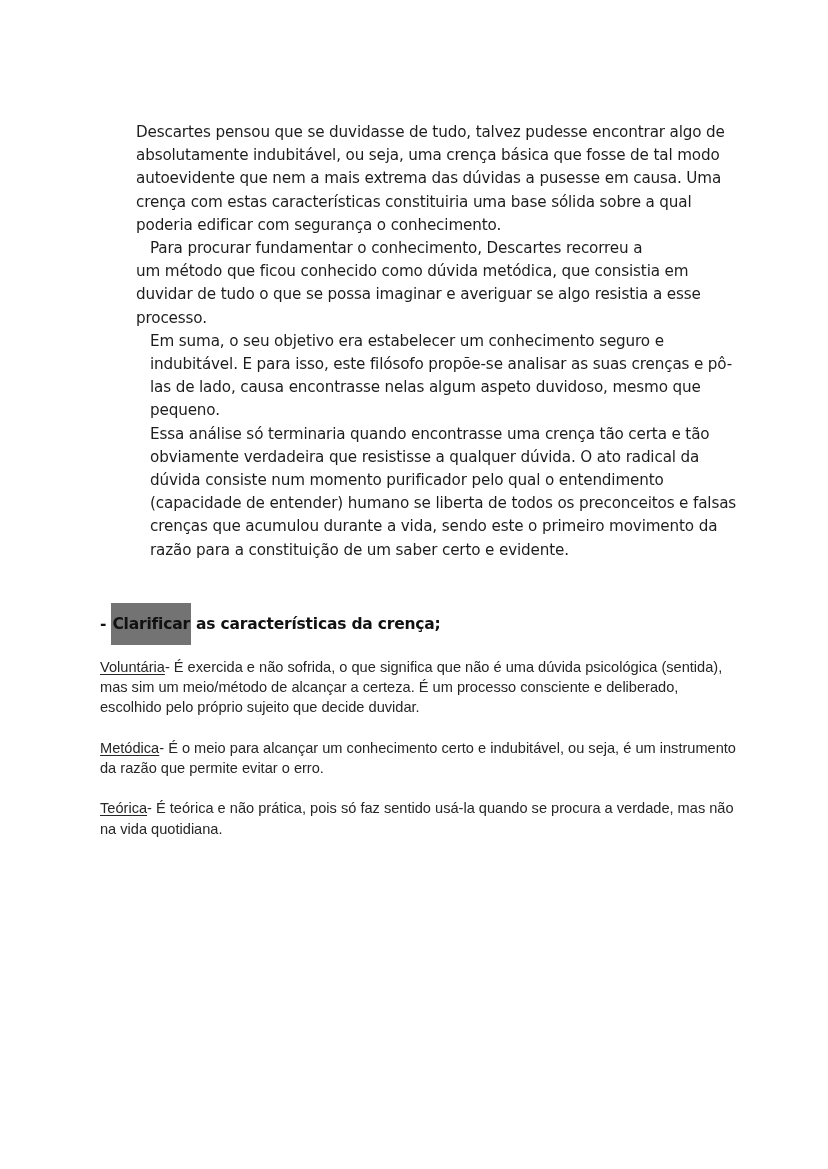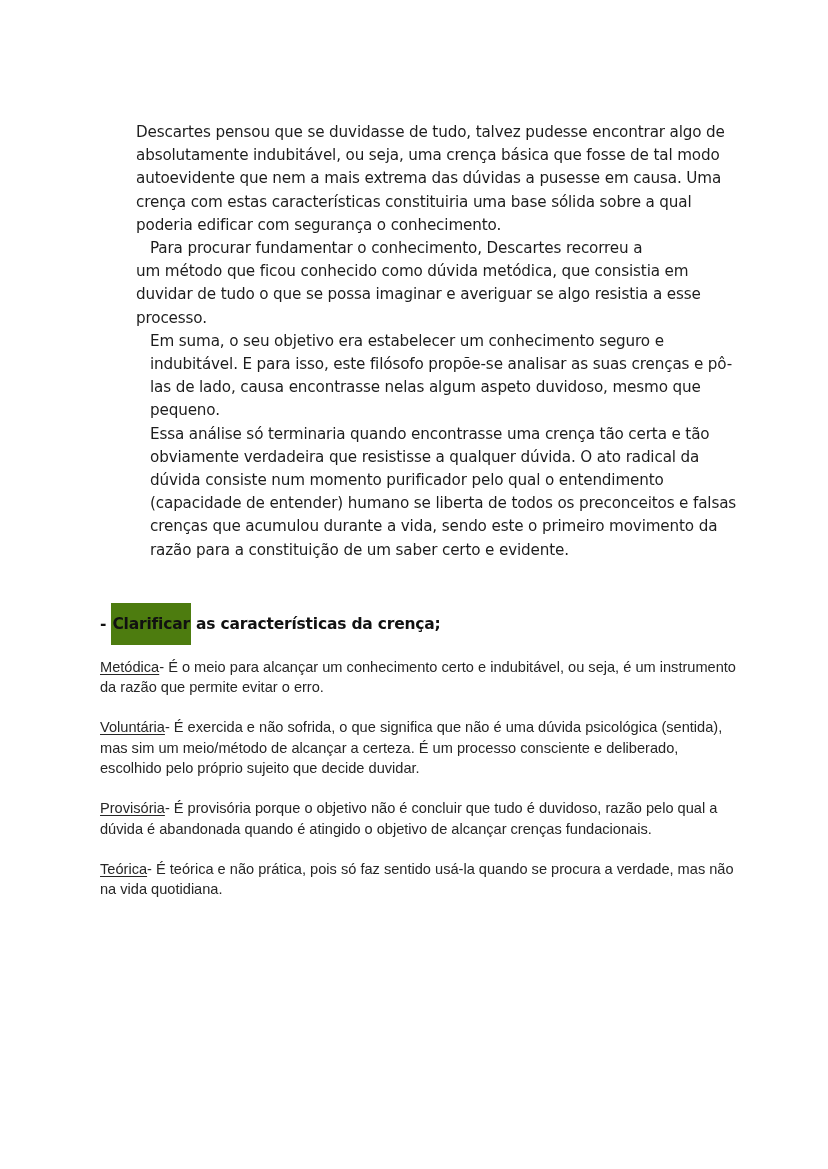--- a/index.html
+++ b/index.html
@@ -36,21 +36,21 @@
     .heading {
       font-family: "DejaVu Sans", sans-serif;
       font-weight: bold;
       font-size: 15.5px;
       color: #111111;
       margin-top: 51px;
       line-height: 22px;
       letter-spacing: -0.2px;
     }
     .hl {
-      background: #4d7c0f;
+      background: #737373;
       padding: 12px 1px;
     }
     .defs {
       margin-top: 22px;
       font-family: "Liberation Sans", sans-serif;
       font-size: 14.6px;
       line-height: 20.3px;
       color: #262626;
     }
     .def {
@@ -71,18 +71,17 @@
     <p>um método que ficou conhecido como dúvida metódica, que consistia em duvidar de tudo o que se possa imaginar e averiguar se algo resistia a esse processo.</p>
     <p class="indent">Em suma, o seu objetivo era estabelecer um conhecimento seguro e indubitável. E para isso, este filósofo propõe-se analisar as suas crenças e pô-las de lado, causa encontrasse nelas algum aspeto duvidoso, mesmo que pequeno.</p>
     <p class="indent">Essa análise só terminaria quando encontrasse uma crença tão certa e tão obviamente verdadeira que resistisse a qualquer dúvida. O ato radical da dúvida consiste num momento purificador pelo qual o entendimento (capacidade de entender) humano se liberta de todos os preconceitos e falsas crenças que acumulou durante a vida, sendo este o primeiro movimento da razão para a constituição de um saber certo e evidente.</p>
   </div>
 
   <div class="heading">
     <span>- </span><span class="hl">Clarificar</span><span> as características da crença;</span>
   </div>
 
   <div class="defs">
+    <p class="def"><span class="term">Voluntária</span><span>- É exercida e não sofrida, o que significa que não é uma dúvida psicológica (sentida), mas sim um meio/método de alcançar a certeza. É um processo consciente e deliberado, escolhido pelo próprio sujeito que decide duvidar.</span></p>
     <p class="def"><span class="term">Metódica</span><span>- É o meio para alcançar um conhecimento certo e indubitável, ou seja, é um instrumento da razão que permite evitar o erro.</span></p>
-    <p class="def"><span class="term">Voluntária</span><span>- É exercida e não sofrida, o que significa que não é uma dúvida psicológica (sentida), mas sim um meio/método de alcançar a certeza. É um processo consciente e deliberado, escolhido pelo próprio sujeito que decide duvidar.</span></p>
-    <p class="def"><span class="term">Provisória</span><span>- É provisória porque o objetivo não é concluir que tudo é duvidoso, razão pelo qual a dúvida é abandonada quando é atingido o objetivo de alcançar crenças fundacionais.</span></p>
     <p class="def"><span class="term">Teórica</span><span>- É teórica e não prática, pois só faz sentido usá-la quando se procura a verdade, mas não na vida quotidiana.</span></p>
   </div>
 </div>
 
 </body></html>

